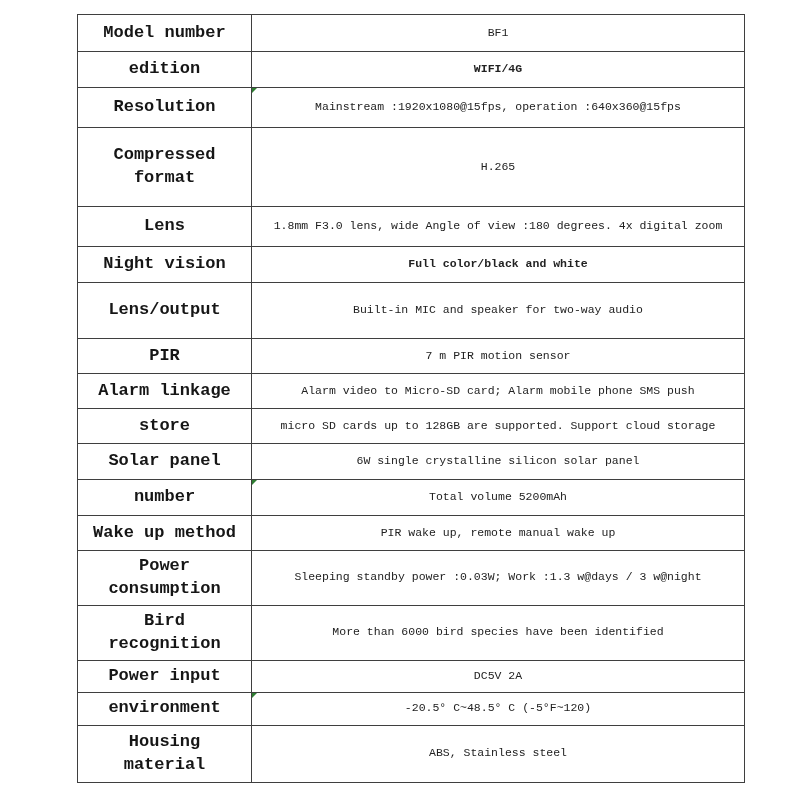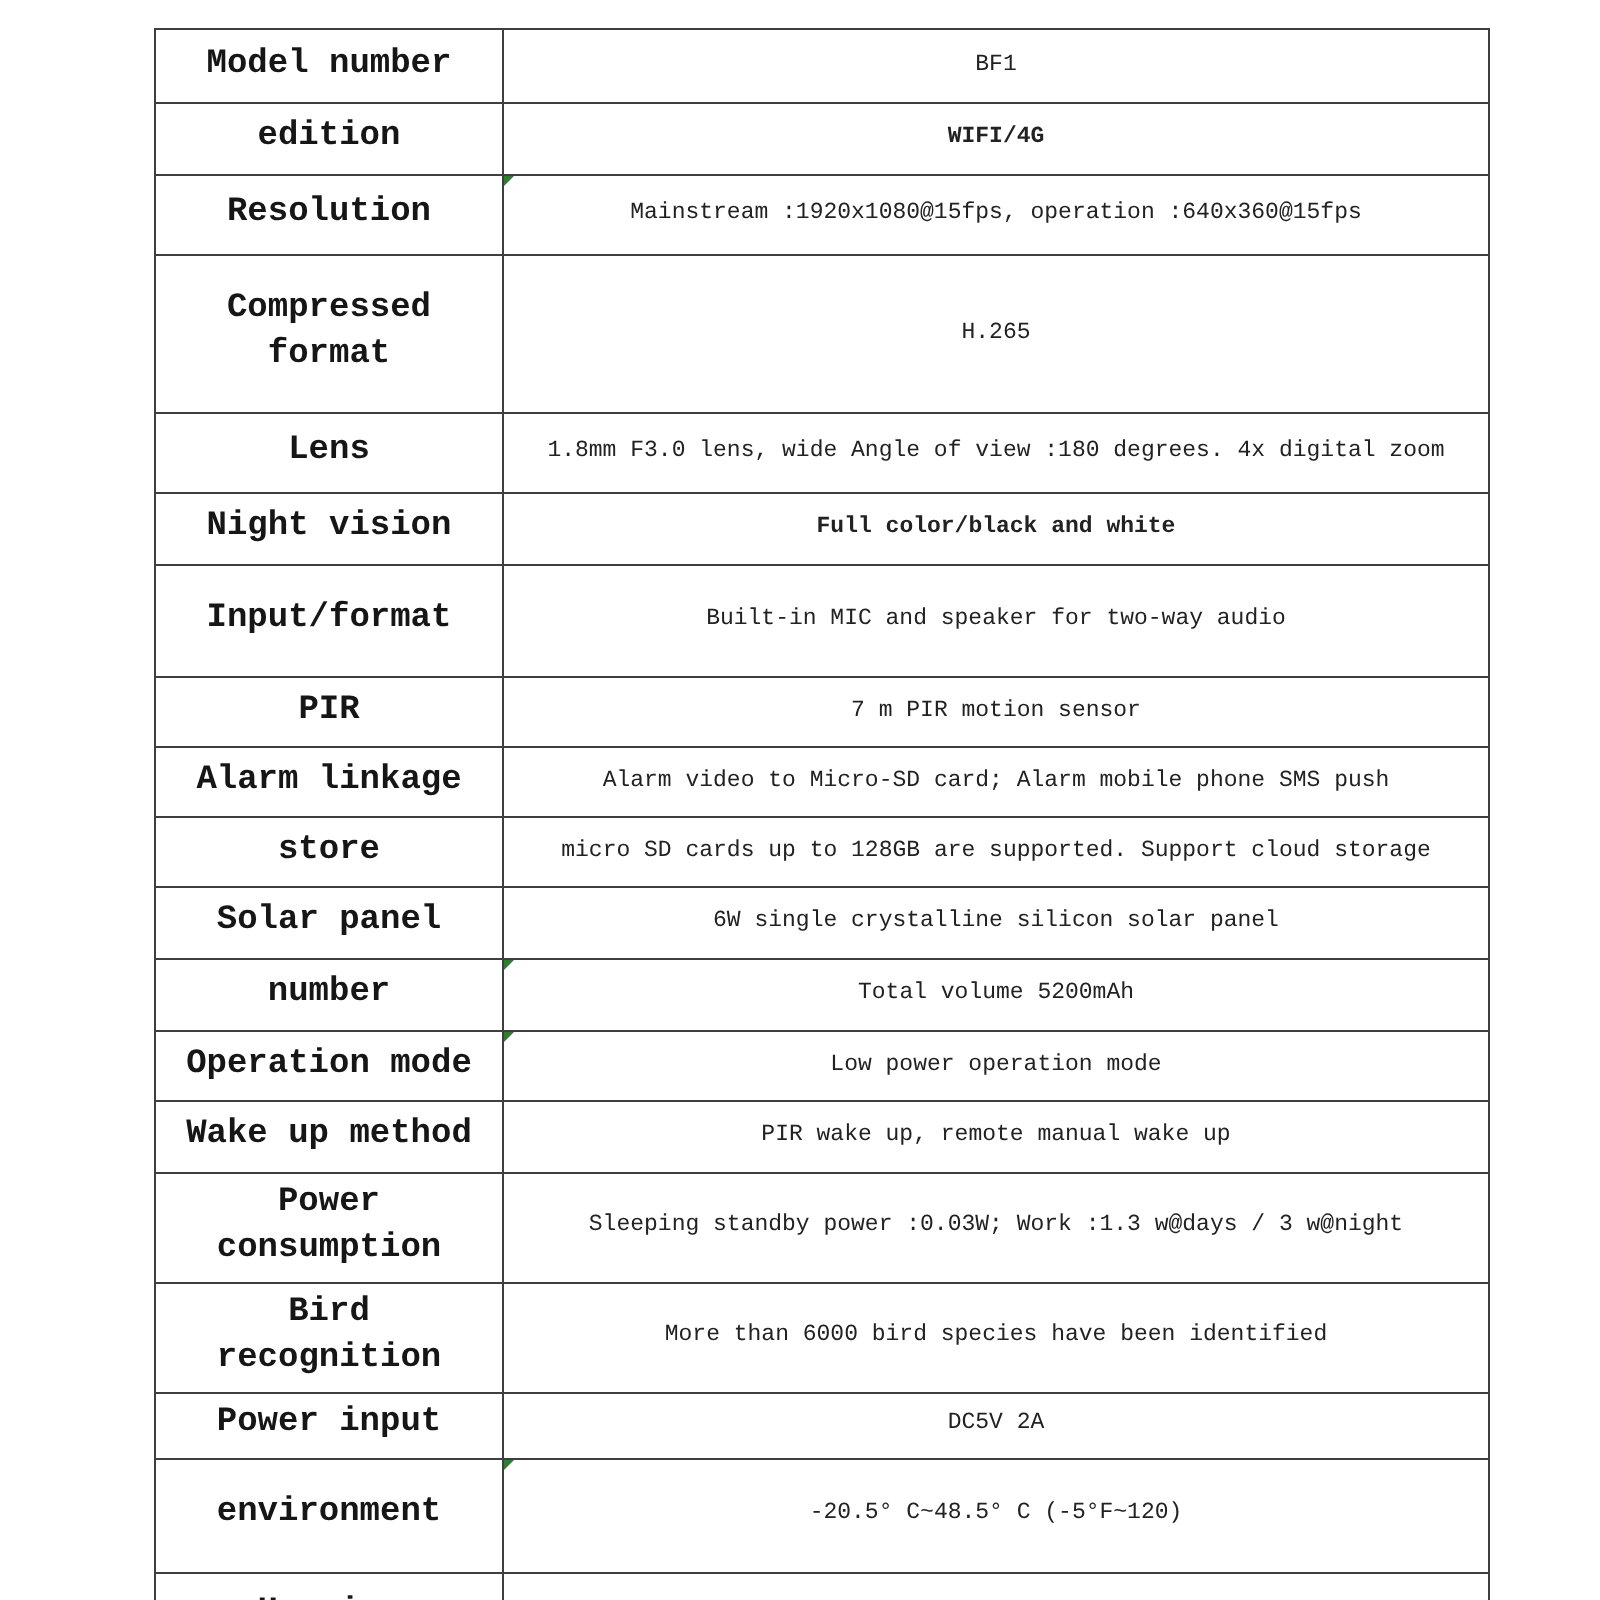--- a/index.html
+++ b/index.html
@@ -116,21 +116,21 @@
     <td class="label-cell">Lens</td>
     <td class="value-cell">1.8mm F3.0 lens, wide Angle of view :180 degrees. 4x digital zoom</td>
   </tr>
 
   <tr>
     <td class="label-cell">Night vision</td>
     <td class="value-cell bold">Full color/black and white</td>
   </tr>
 
   <tr>
-    <td class="label-cell">Input/format</td>
+    <td class="label-cell">Lens/output</td>
     <td class="value-cell">Built-in MIC and speaker for two-way audio</td>
   </tr>
 
   <tr>
     <td class="label-cell">PIR</td>
     <td class="value-cell">7 m PIR motion sensor</td>
   </tr>
 
   <tr>
     <td class="label-cell">Alarm linkage</td>
@@ -145,24 +145,20 @@
   <tr>
     <td class="label-cell">Solar panel</td>
     <td class="value-cell">6W single crystalline silicon solar panel</td>
   </tr>
 
   <tr>
     <td class="label-cell">number</td>
     <td class="value-cell marker">Total volume 5200mAh</td>
   </tr>
 
-  <tr>
-    <td class="label-cell">Operation mode</td>
-    <td class="value-cell marker">Low power operation mode</td>
-  </tr>
 
   <tr>
     <td class="label-cell">Wake up method</td>
     <td class="value-cell">PIR wake up, remote manual wake up</td>
   </tr>
 
   <tr>
     <td class="label-cell">Power consumption</td>
     <td class="value-cell">Sleeping standby power :0.03W; Work :1.3 w@days / 3 w@night</td>
   </tr>

